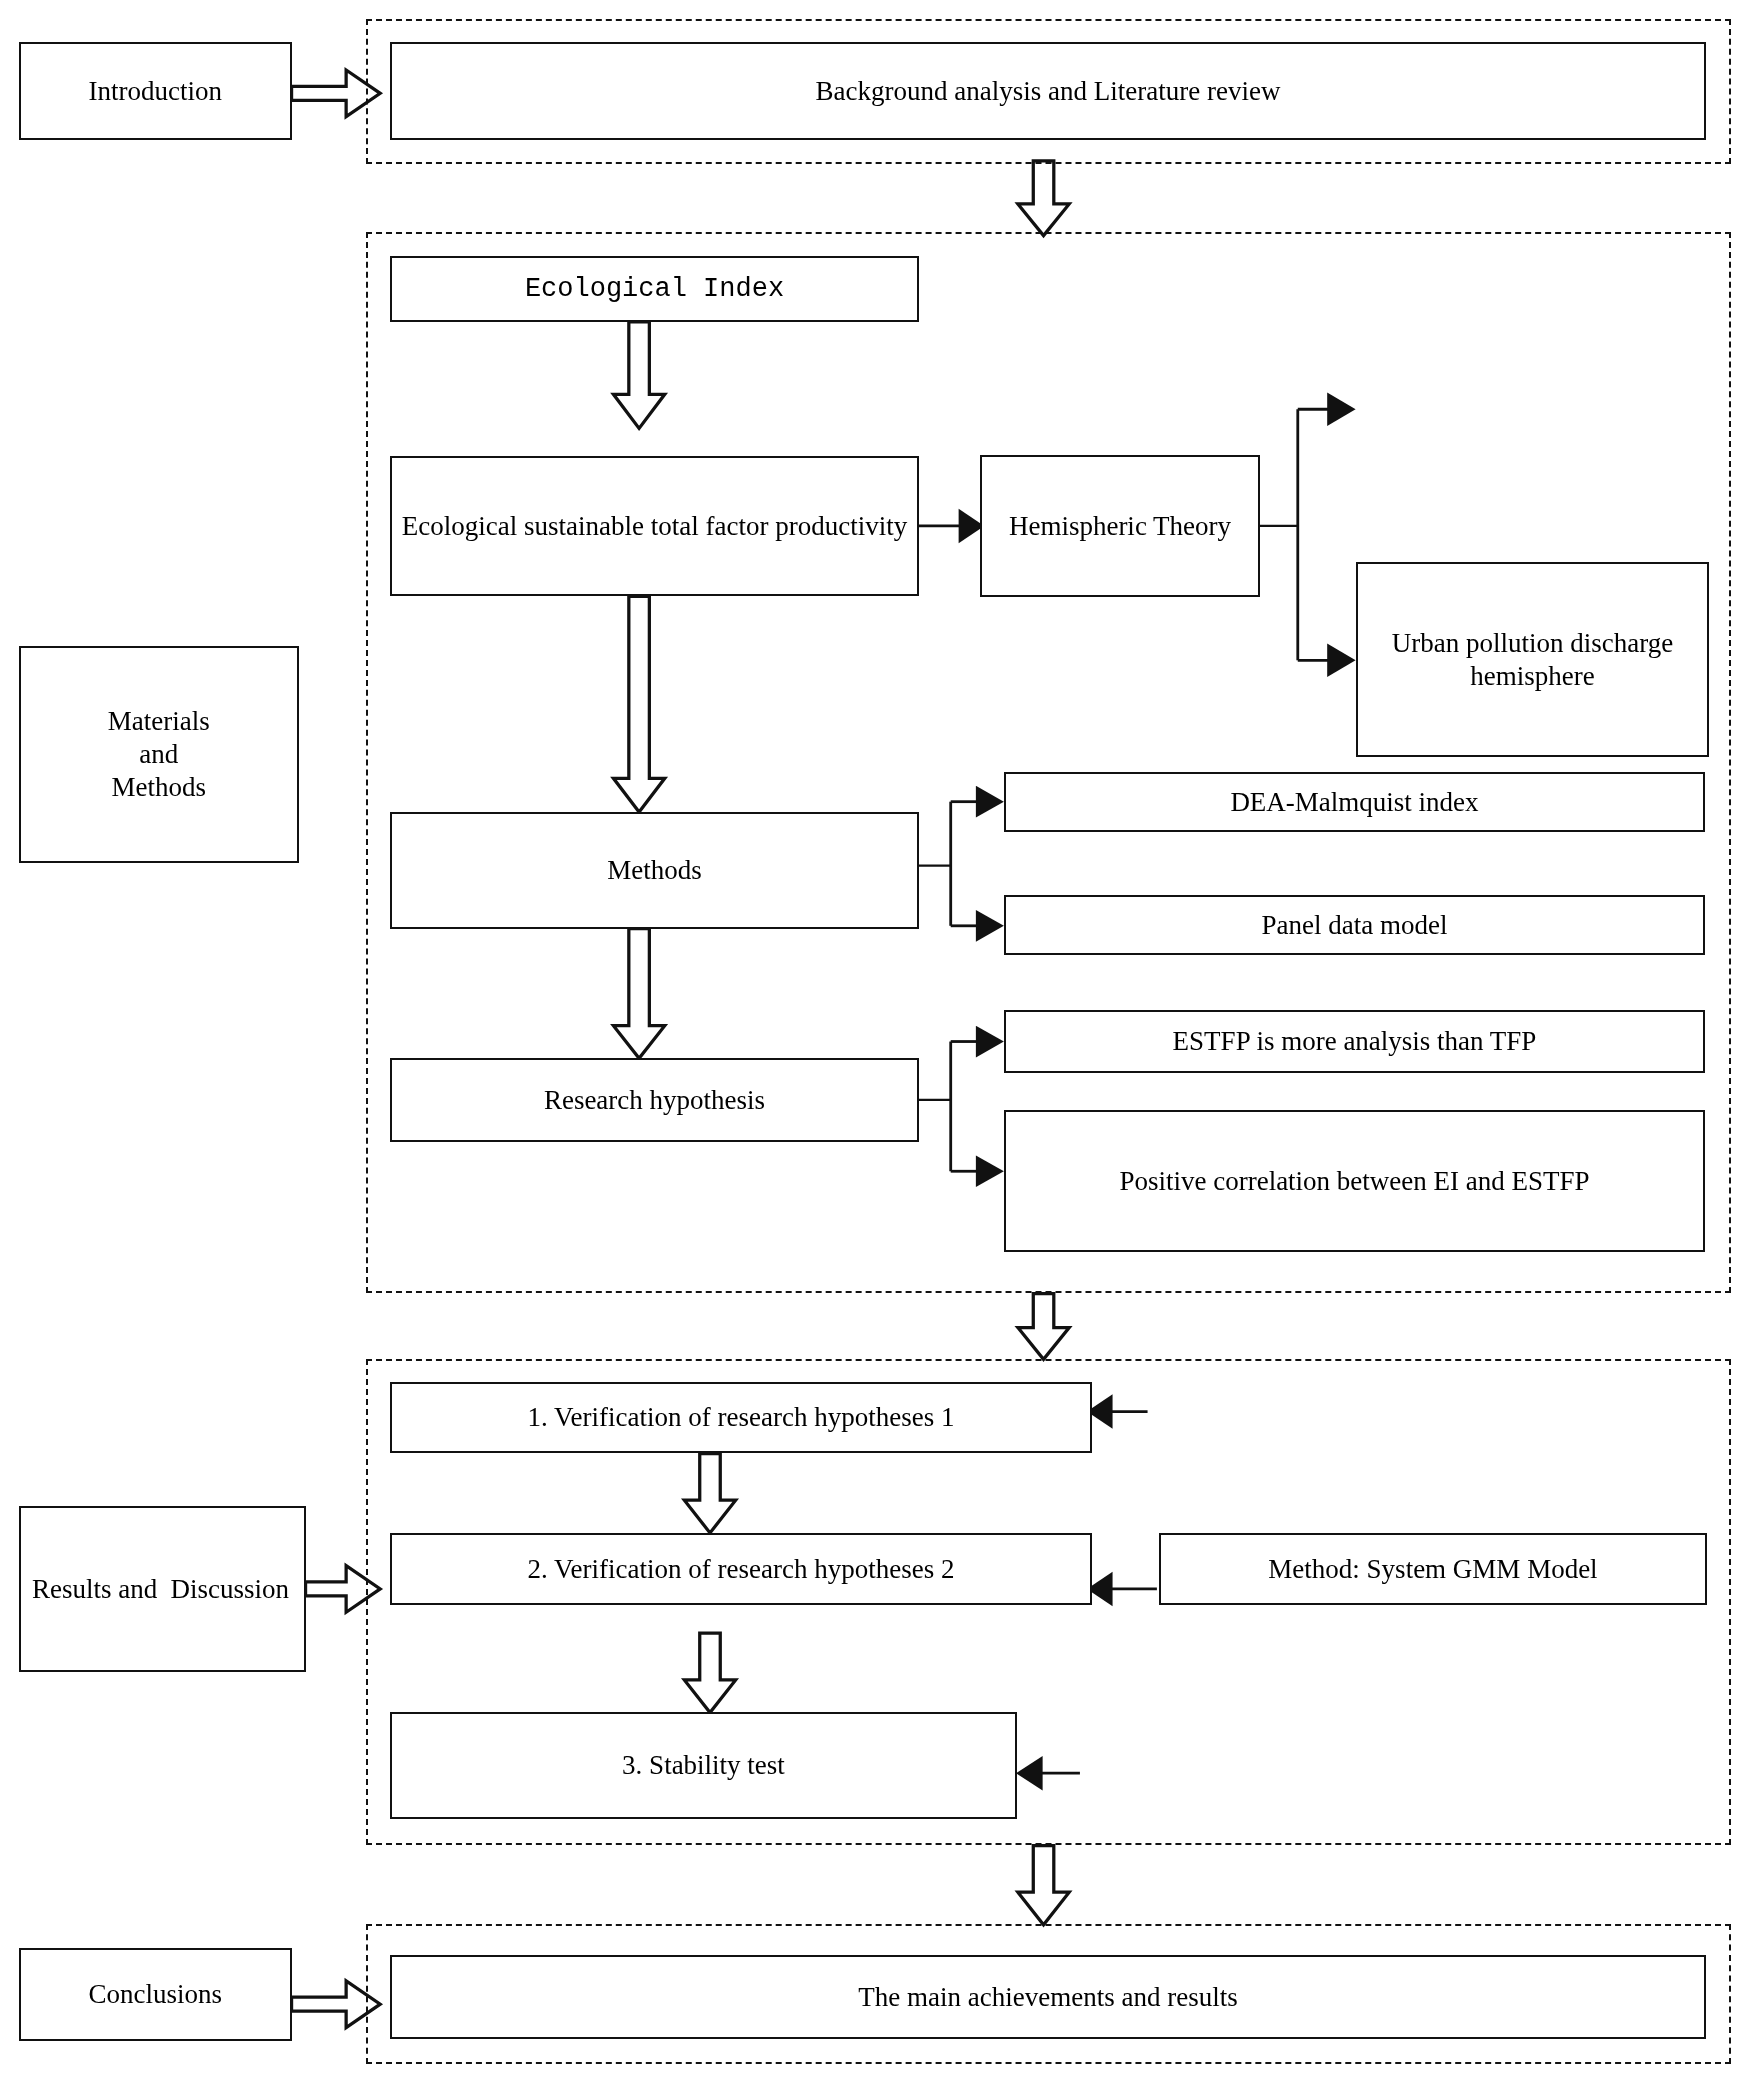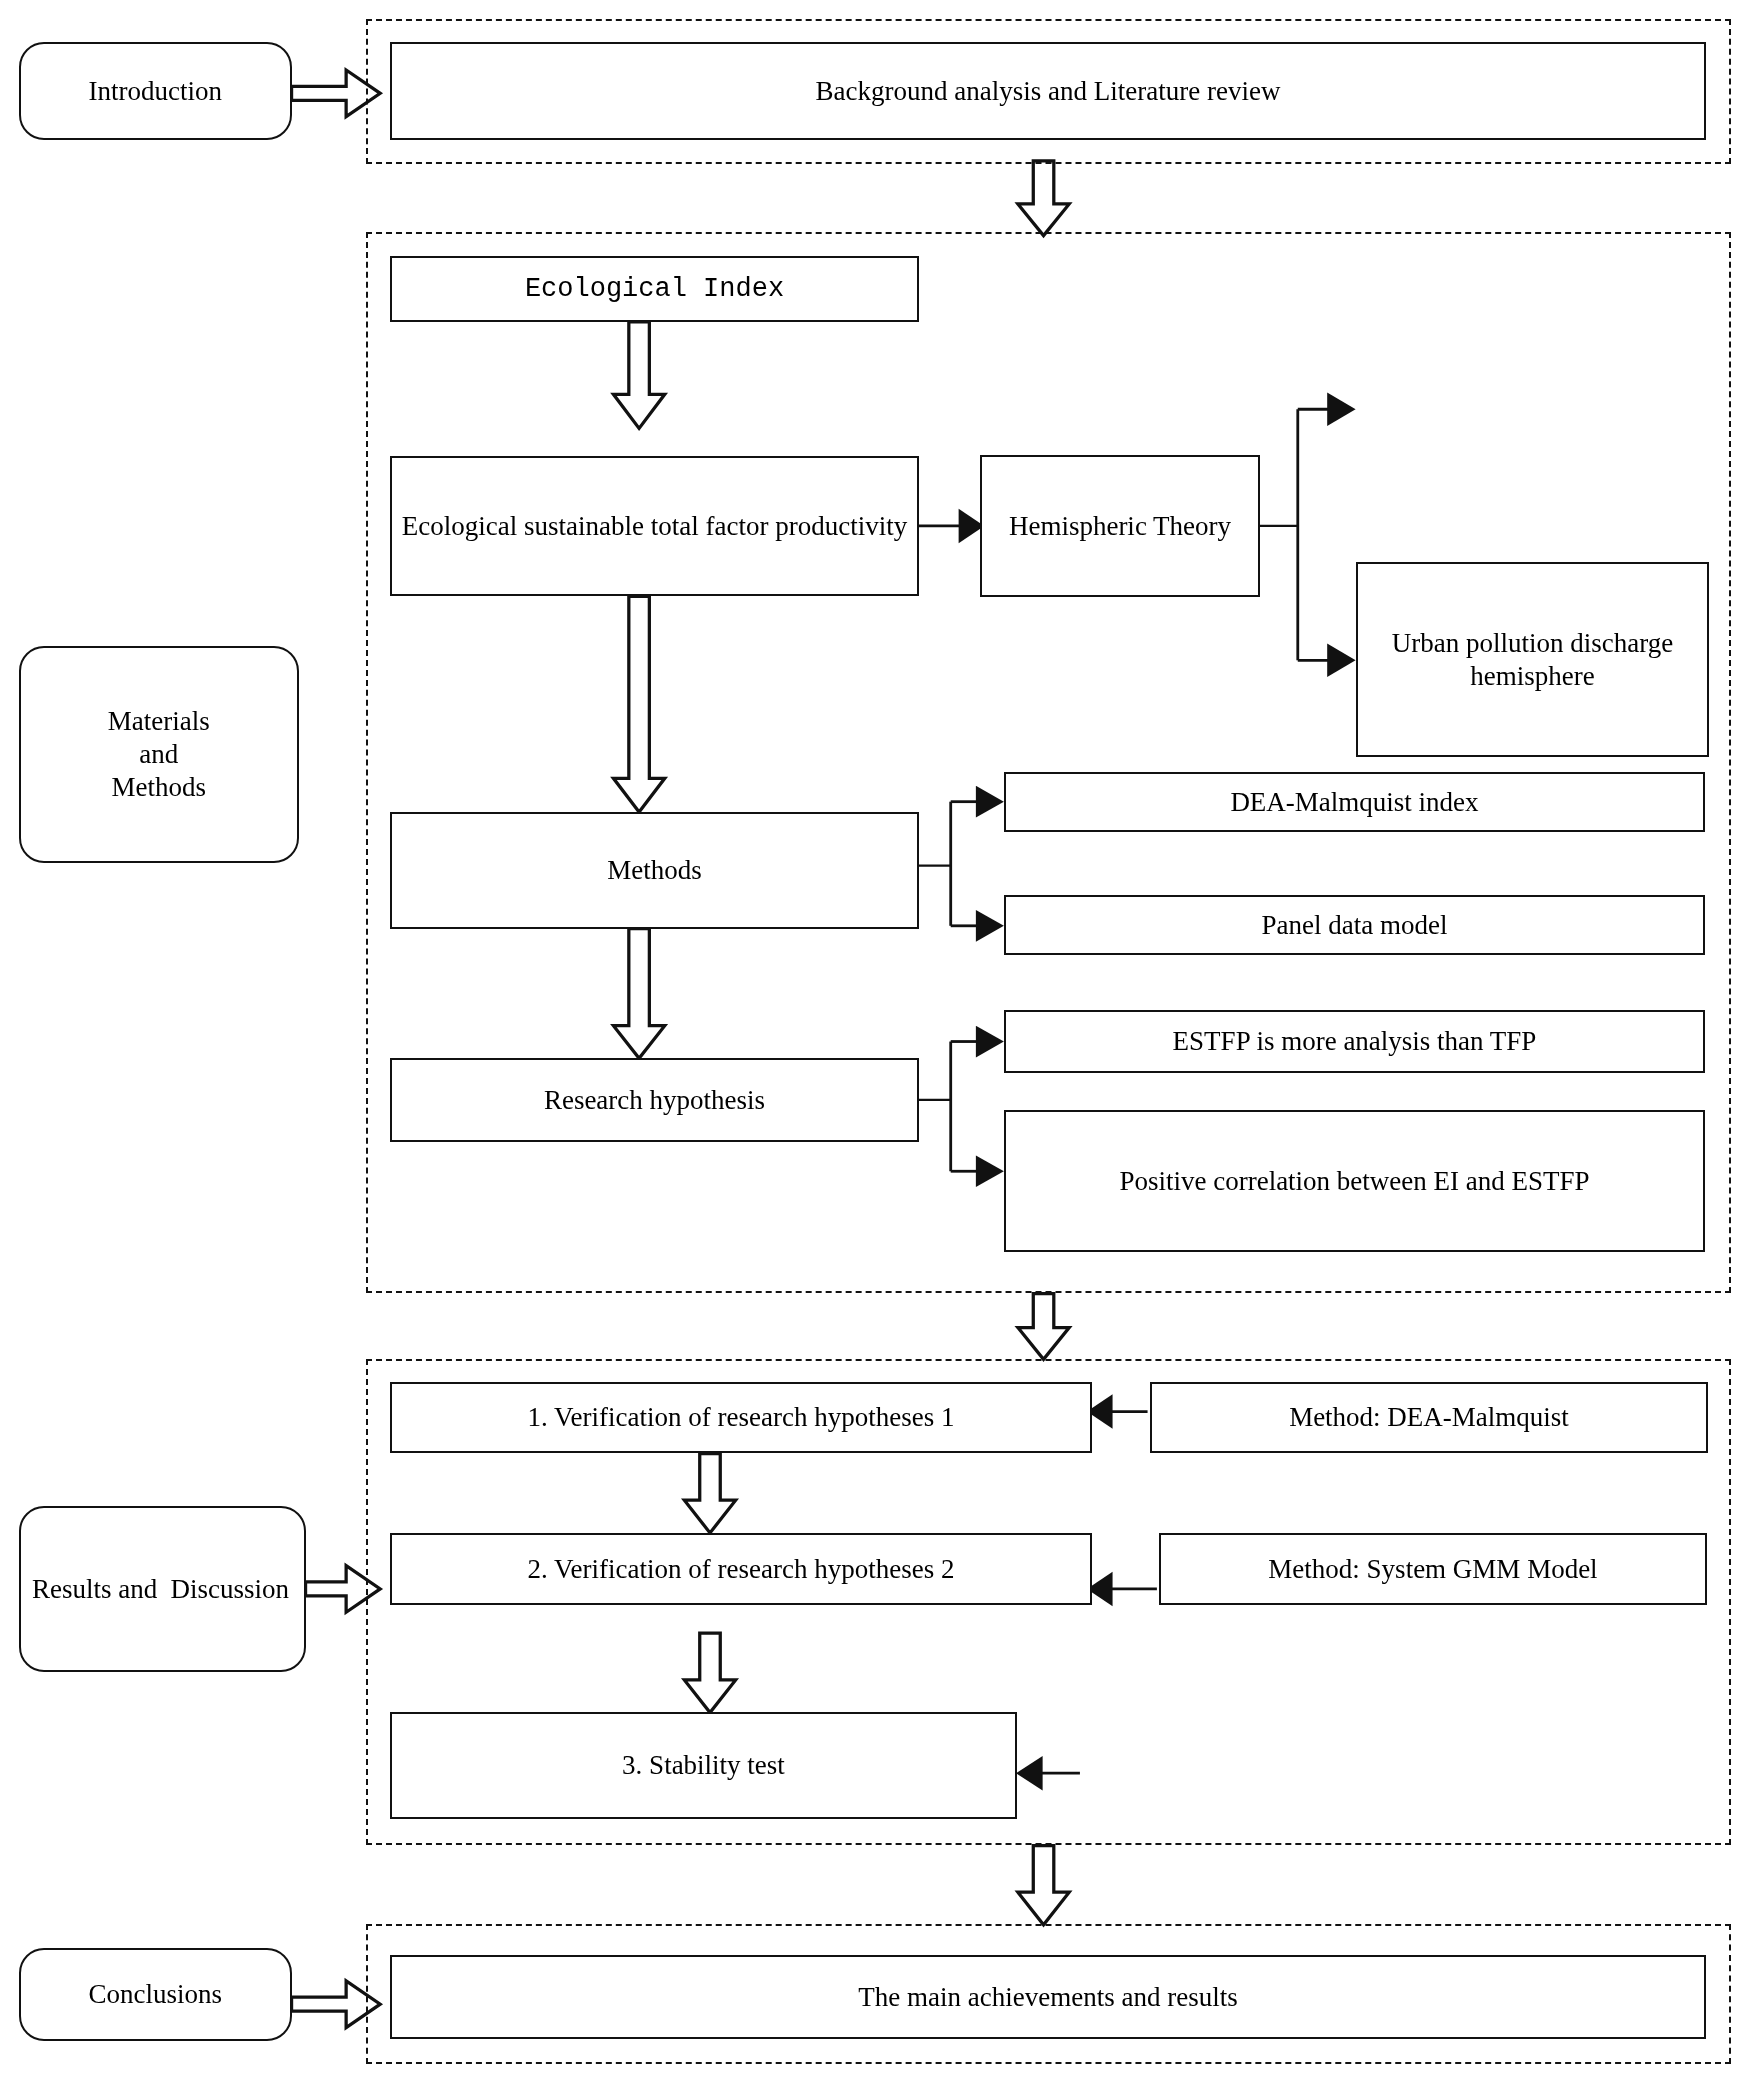--- a/index.html
+++ b/index.html
@@ -25,21 +25,21 @@
     border:2.8px solid #111;
     background:#fff;
     display:flex;
     align-items:center;
     justify-content:center;
     text-align:center;
     line-height:1.22;
     padding:1.9px 6.5px;
     font-size:27px;
   }
-  .box.stage{ font-size:27px;border-radius:25px; }
+  .box.stage{ font-size:27px; }
   .box span{display:block;width:100%;}
   
   #wires{
     position:absolute;
     left:0; top:0;
     width:1761px;
     height:2077px;
     pointer-events:none;
   }
   .ln{stroke:#111;stroke-width:6;fill:none;}
@@ -209,23 +209,20 @@
 
   <div class="box stage" style="left:18.7px; top:1506px; width:287px; height:166px; flex-direction:row;">
     <span>Results and</span>
     <span>Discussion</span>
   </div>
 
   <div class="box" style="left:390px; top:1382px; width:702px; height:71px;">
     <span>1. Verification of research hypotheses 1</span>
   </div>
 
-  <div class="box" style="left:1150px; top:1382px; width:558px; height:71px;">
-    <span>Method: DEA-Malmquist</span>
-  </div>
 
   <div class="box" style="left:390px; top:1533px; width:702px; height:72px;">
     <span>2. Verification of research hypotheses 2</span>
   </div>
 
   <div class="box" style="left:1159px; top:1533px; width:548px; height:72px;">
     <span>Method: System GMM Model</span>
   </div>
 
   <div class="box" style="left:390px; top:1712px; width:627px; height:107px;">

